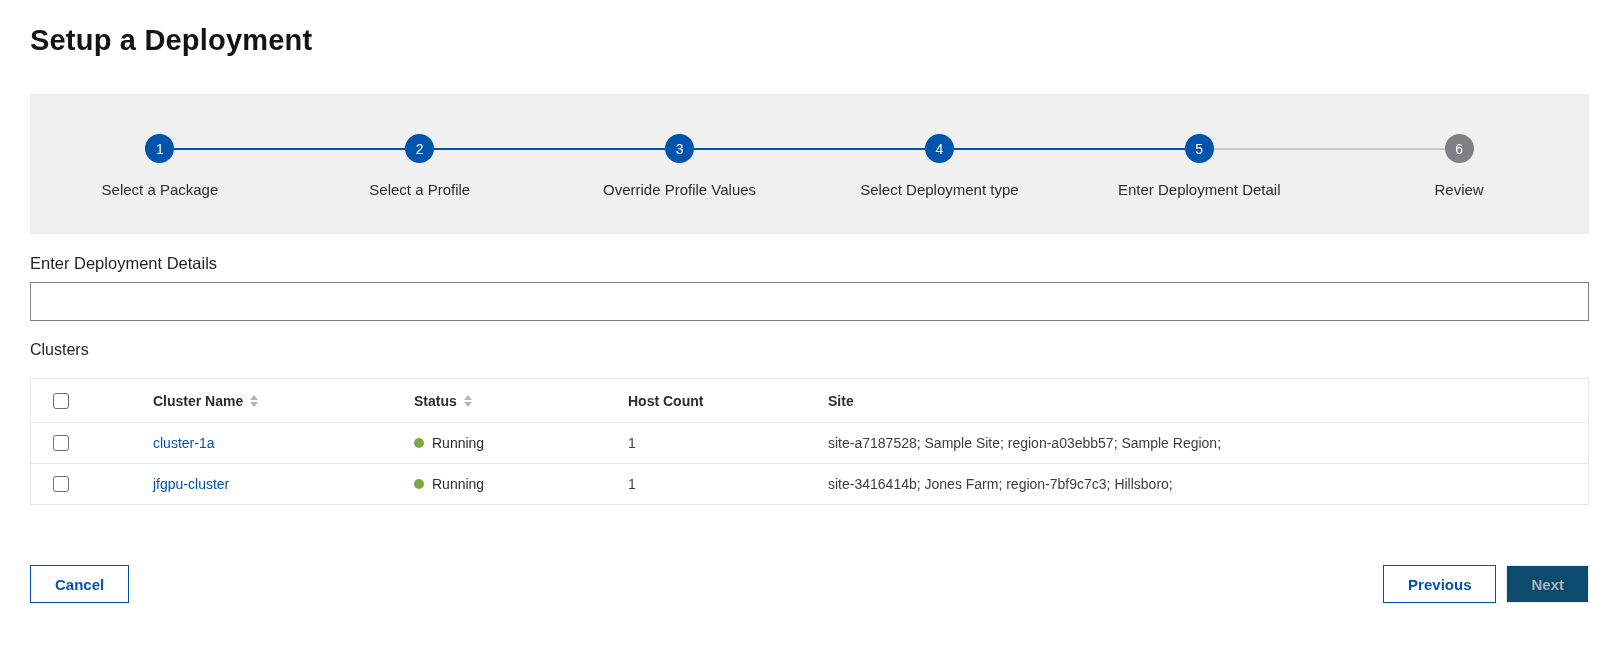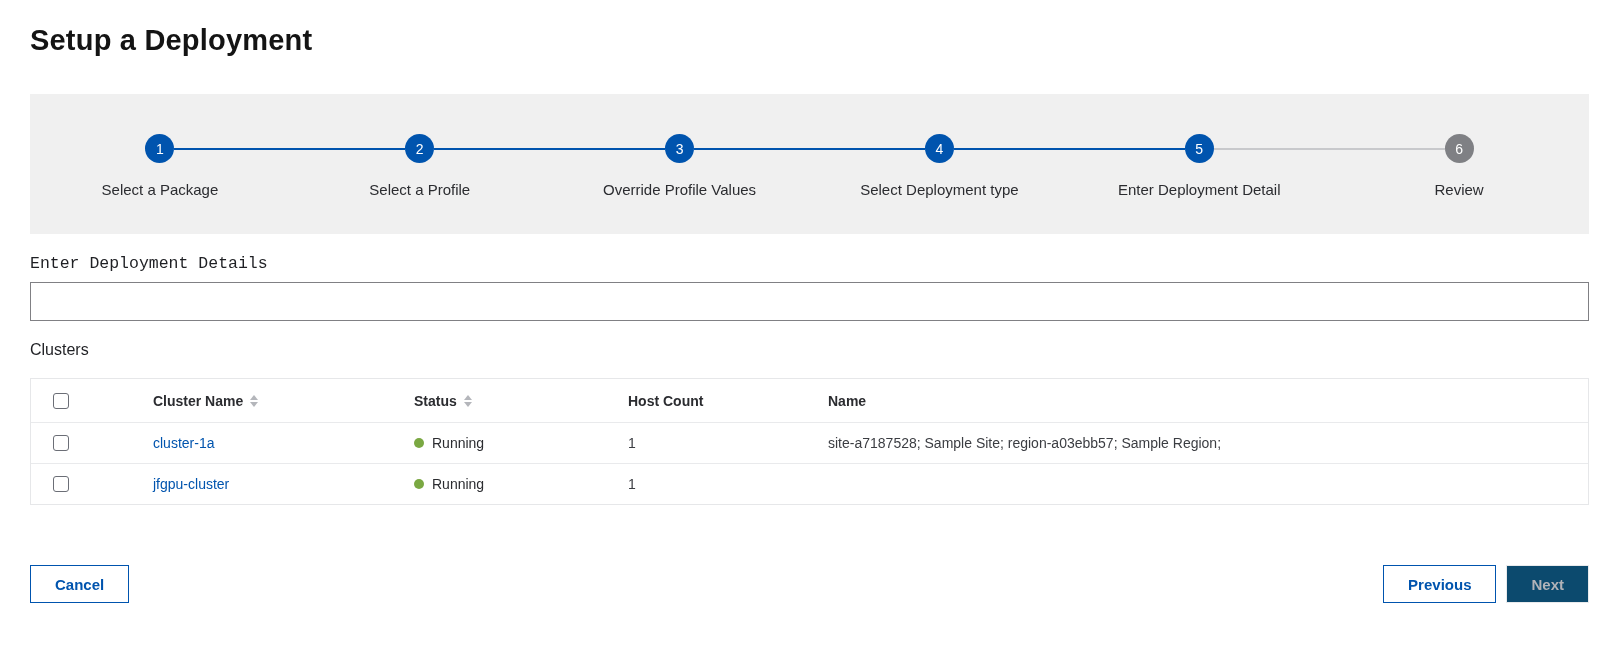--- a/index.html
+++ b/index.html
@@ -27,21 +27,21 @@
   .step-track { display: flex; align-items: center; width: 100%; height: 29px; }
   .step-line { flex: 1; height: 2px; }
   .step-circle {
     width: 29px; height: 29px; border-radius: 50%; flex: 0 0 29px;
     display: flex; align-items: center; justify-content: center;
     color: #ffffff; font-size: 14px; cursor: pointer;
   }
   .step-label { margin-top: 18px; font-size: 15px; color: #2b2c30; }
 
   
-  .section-title { margin-top: 20px; font-size: 16.5px; color: #1f2024; font-family: Liberation Mono, monospace; }
+  .section-title { margin-top: 20px; font-size: 16.5px; color: #1f2024; }
   .field-label { margin-top: 22px; font-size: 13.5px; color: #6a6d75; }
   .text-input {
     margin-top: 9px; width: 100%; height: 39px;
     border: 1px solid #808084; background: #fff; border-radius: 0;
     font-size: 15px; padding: 0 12px; font-family: inherit; color: #2b2c30;
     display: block; outline: none;
   }
 
   
   .clusters-title { margin-top: 20px; font-size: 16px; color: #1f2024; }
@@ -156,21 +156,21 @@
         <span>Status</span>
         <span class="sort">
             <span class="up"></span>
             <span class="down"></span>
           </span>
       </div>
       <div class="cell">
         <span>Host Count</span>
       </div>
       <div class="cell">
-        <span>Name</span>
+        <span>Site</span>
       </div>
     </div>
     <div id="table-body">
         <div class="t-row">
           <div class="cell">
             <input type="checkbox" class="cb" style="">
           </div>
           <div class="cell">
             <a class="link">cluster-1a</a>
           </div>
@@ -186,20 +186,21 @@
             <input type="checkbox" class="cb" style="">
           </div>
           <div class="cell">
             <a class="link">jfgpu-cluster</a>
           </div>
           <div class="cell">
             <span class="status-dot" style="background: rgb(122, 168, 66);"></span>
             <span>Running</span>
           </div>
           <div class="cell host-text">1</div>
+          <div class="cell site-text">site-3416414b; Jones Farm; region-7bf9c7c3; Hillsboro;</div>
         </div>
       </div>
   </div>
 
   <div class="footer">
     <button class="btn">Cancel</button>
     <div class="footer-right">
       <button class="btn">Previous</button>
       <button class="btn disabled" disabled="">Next</button>
     </div>

